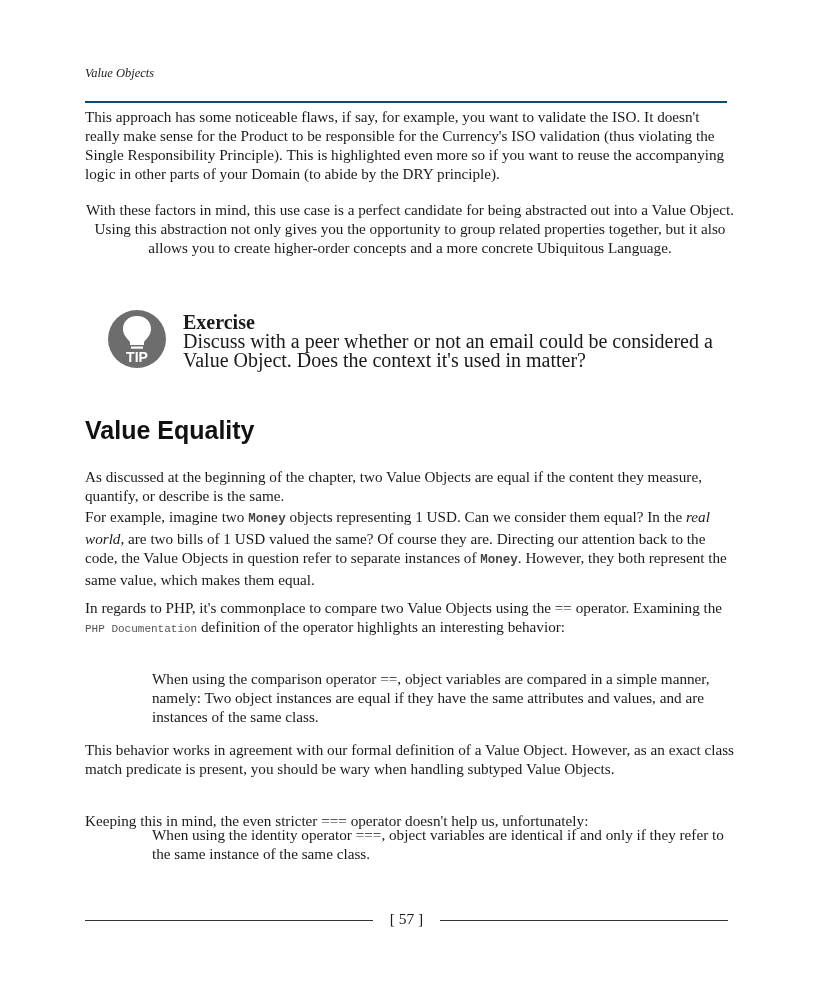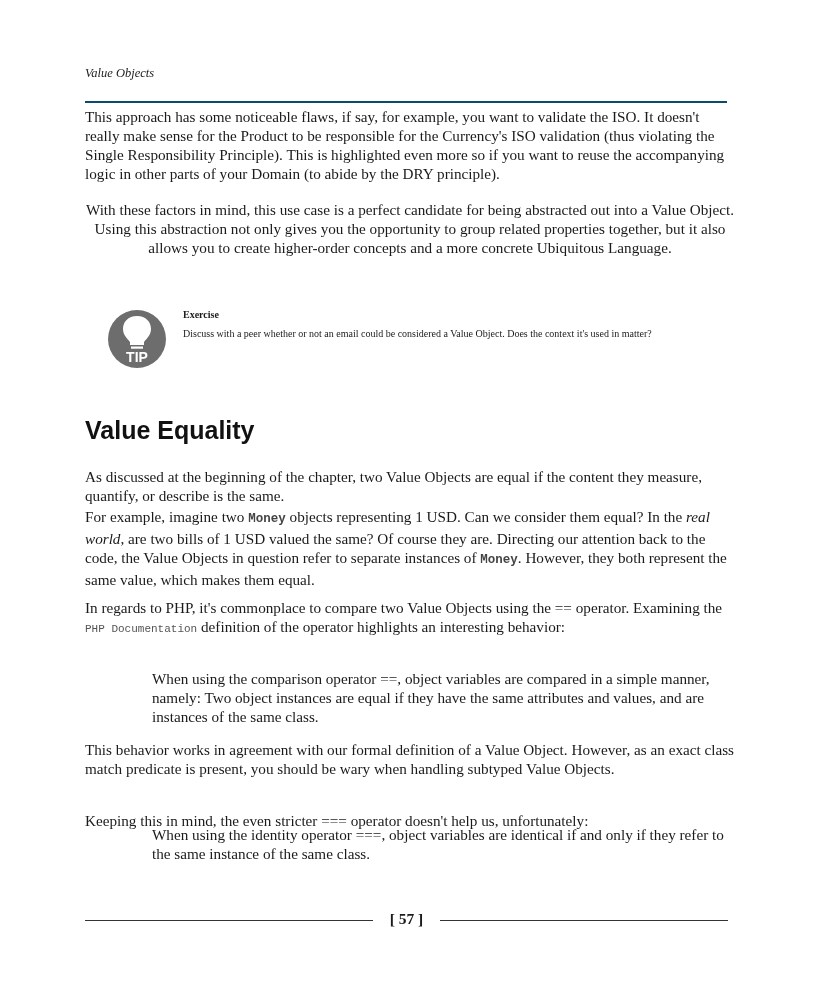--- a/index.html
+++ b/index.html
@@ -21,37 +21,37 @@
     }
     .quote {
       position: absolute; left: 152px; width: 580px;
       font-family: "Liberation Serif", "DejaVu Serif", serif;
       font-size: 15.2px; line-height: 19px; margin: 0;
       color: #1a1a1a;
     }
 
     .tip-box { position: absolute; left: 108px; top: 305px; width: 620px; height: 70px; }
     .tip-icon { position: absolute; left: 0; top: 5px; width: 58px; height: 58px; }
-    .tip-text { position: absolute; left: 75px; top: 0; width: 540px;
-      font-family: "Liberation Serif", serif; font-size: 10px; line-height: 19px; }
+    .tip-text { position: absolute; left: 75px; top: 8px; width: 540px;
+      font-family: "Liberation Serif", serif; font-size: 20px; line-height: 19px; }
     .tip-title { font-weight: bold; display: block; }
 
     .section-heading {
       position: absolute; left: 85px; top: 416px; margin: 0;
       font-family: "Liberation Sans", "DejaVu Sans", sans-serif;
       font-weight: bold; font-size: 25px; color: #111;
     }
 
     .footer { position: absolute; left: 85px; top: 910px; width: 643px; height: 22px; }
     .footer-line { position: absolute; top: 10px; height: 1px; background: #333; }
     .footer-line.left { left: 0; width: 288px; }
     .footer-line.right { left: 355px; width: 288px; }
     .page-number {
       position: absolute; left: 288px; width: 67px; top: 0; text-align: center;
-      font-family: "Liberation Serif", serif; font-weight: bold; font-size: 15.5px;
+      font-family: "Liberation Serif", serif; font-weight: normal; font-size: 15.5px;
     }
   </style>
 </head>
 <body>
 
 <div class="running-header">
   <span>Value Objects</span>
 </div>
 
 <p class="para" style="top:107px;">This approach has some noticeable flaws, if say, for example, you want to validate the ISO. It doesn't really make sense for the Product to be responsible for the Currency's ISO validation (thus violating the Single Responsibility Principle). This is highlighted even more so if you want to reuse the accompanying logic in other parts of your Domain (to abide by the DRY principle).</p>

